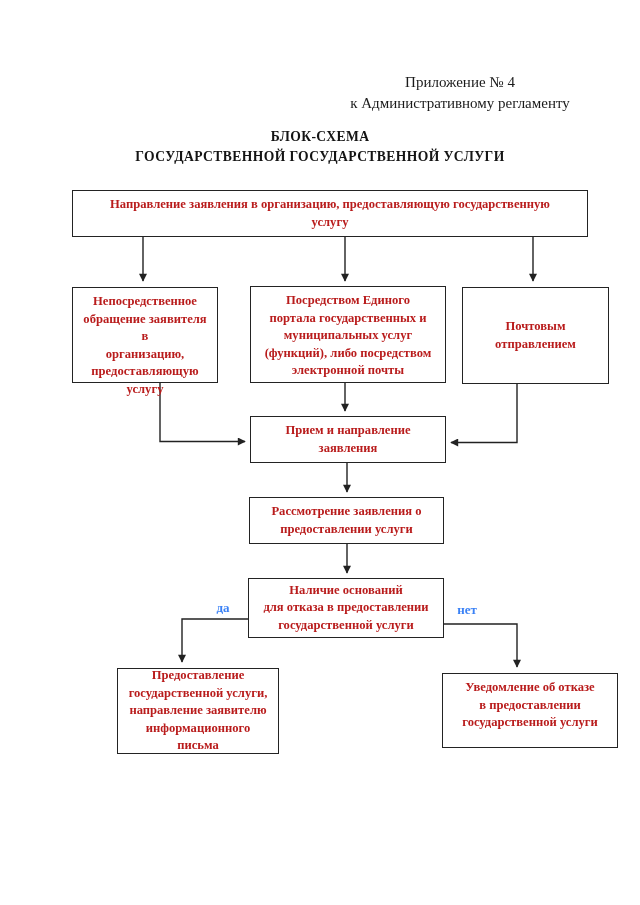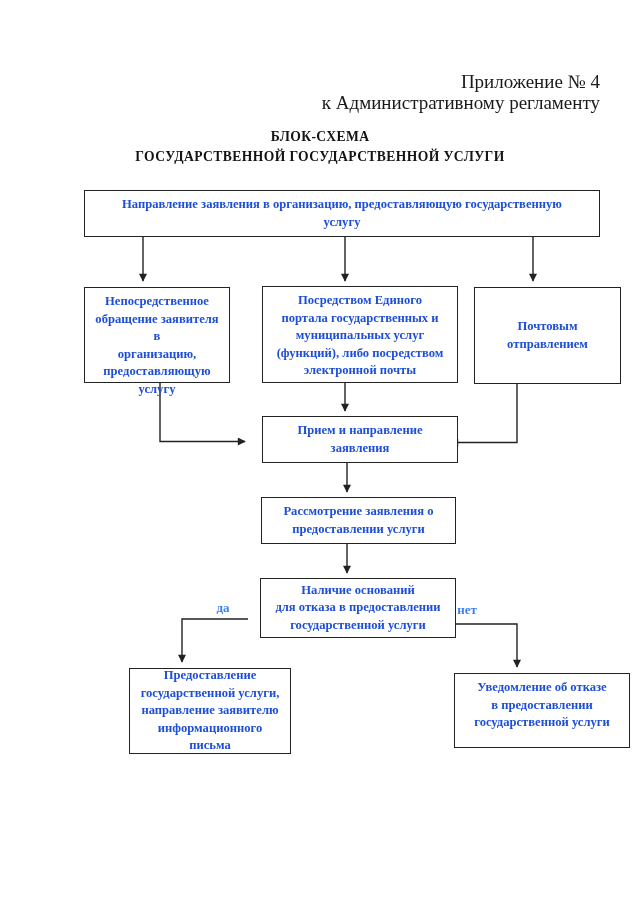--- a/index.html
+++ b/index.html
@@ -6,35 +6,35 @@
   #page{
     position:relative;
     width:640px;height:905px;
     background:#ffffff;
     font-family:"Liberation Serif","DejaVu Serif",serif;
     color:#141414;
     overflow:hidden;
   }
   .annotation{
     position:absolute;left:320px;top:72px;width:280px;
-    text-align:right;font-size:19px;line-height:20.5px;
+    text-align:center;font-size:15px;line-height:20.5px;
     white-space:pre-line;color:#1a1a1a;
   }
   .doc-title{
     position:absolute;left:0;top:127px;width:640px;
     text-align:center;font-weight:bold;font-size:13.6px;line-height:20px;
     letter-spacing:0.4px;white-space:pre-line;
   }
   .node{
     position:absolute;box-sizing:border-box;
     border:1.7px solid #232323;background:#ffffff;
     display:flex;align-items:center;justify-content:center;
     font-weight:bold;font-size:12.6px;line-height:17.6px;
     text-align:center;white-space:pre-line;
-    padding:0 6px;color:#1d4ed8;margin-left:12px;
+    padding:0 6px;color:#b91c1c;
   }
   .node.v-top{align-items:flex-start;padding-top:5px;}
   .branch-label{
     position:absolute;width:40px;text-align:center;
     font-weight:bold;font-size:13px;color:#3b82f6;
   }
   #n-submission{left:72px; top:190px; width:516px; height:47px;}
   #n-in-person {left:72px; top:287px; width:146px; height:96px;}
   #n-portal    {left:250px;top:286px; width:196px; height:97px;}
   #n-mail      {left:462px;top:287px; width:147px; height:97px;}

